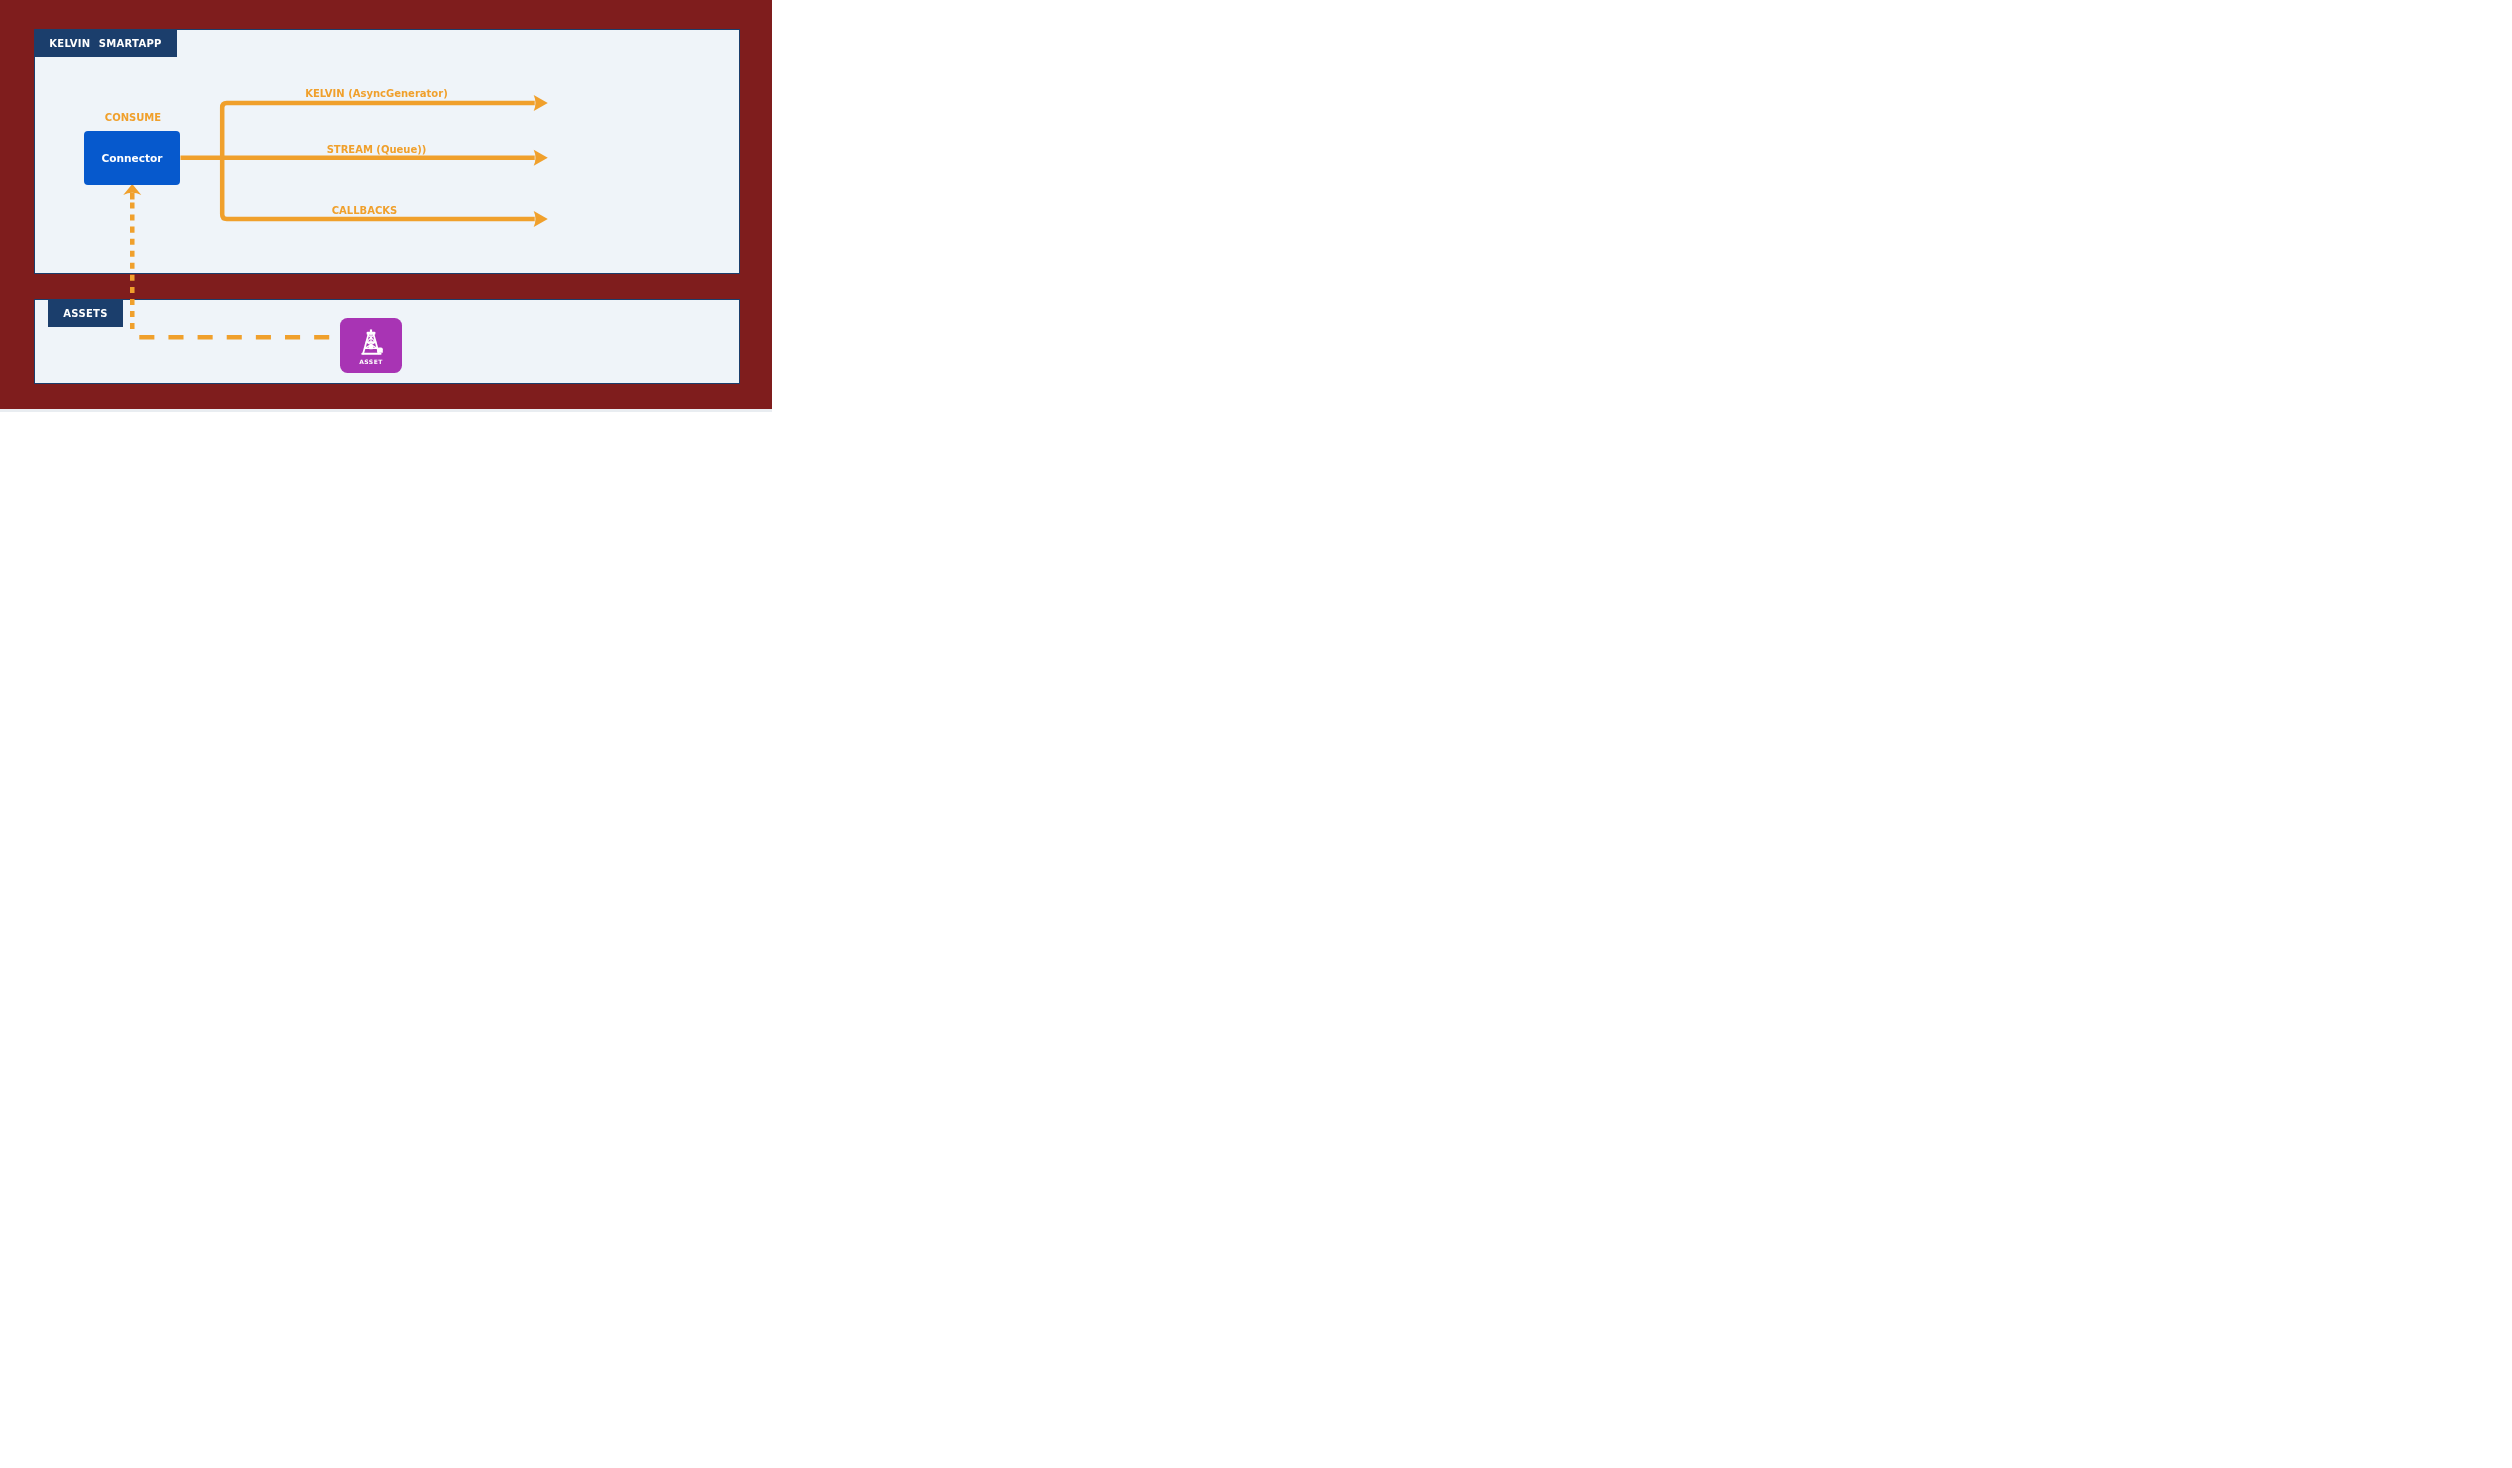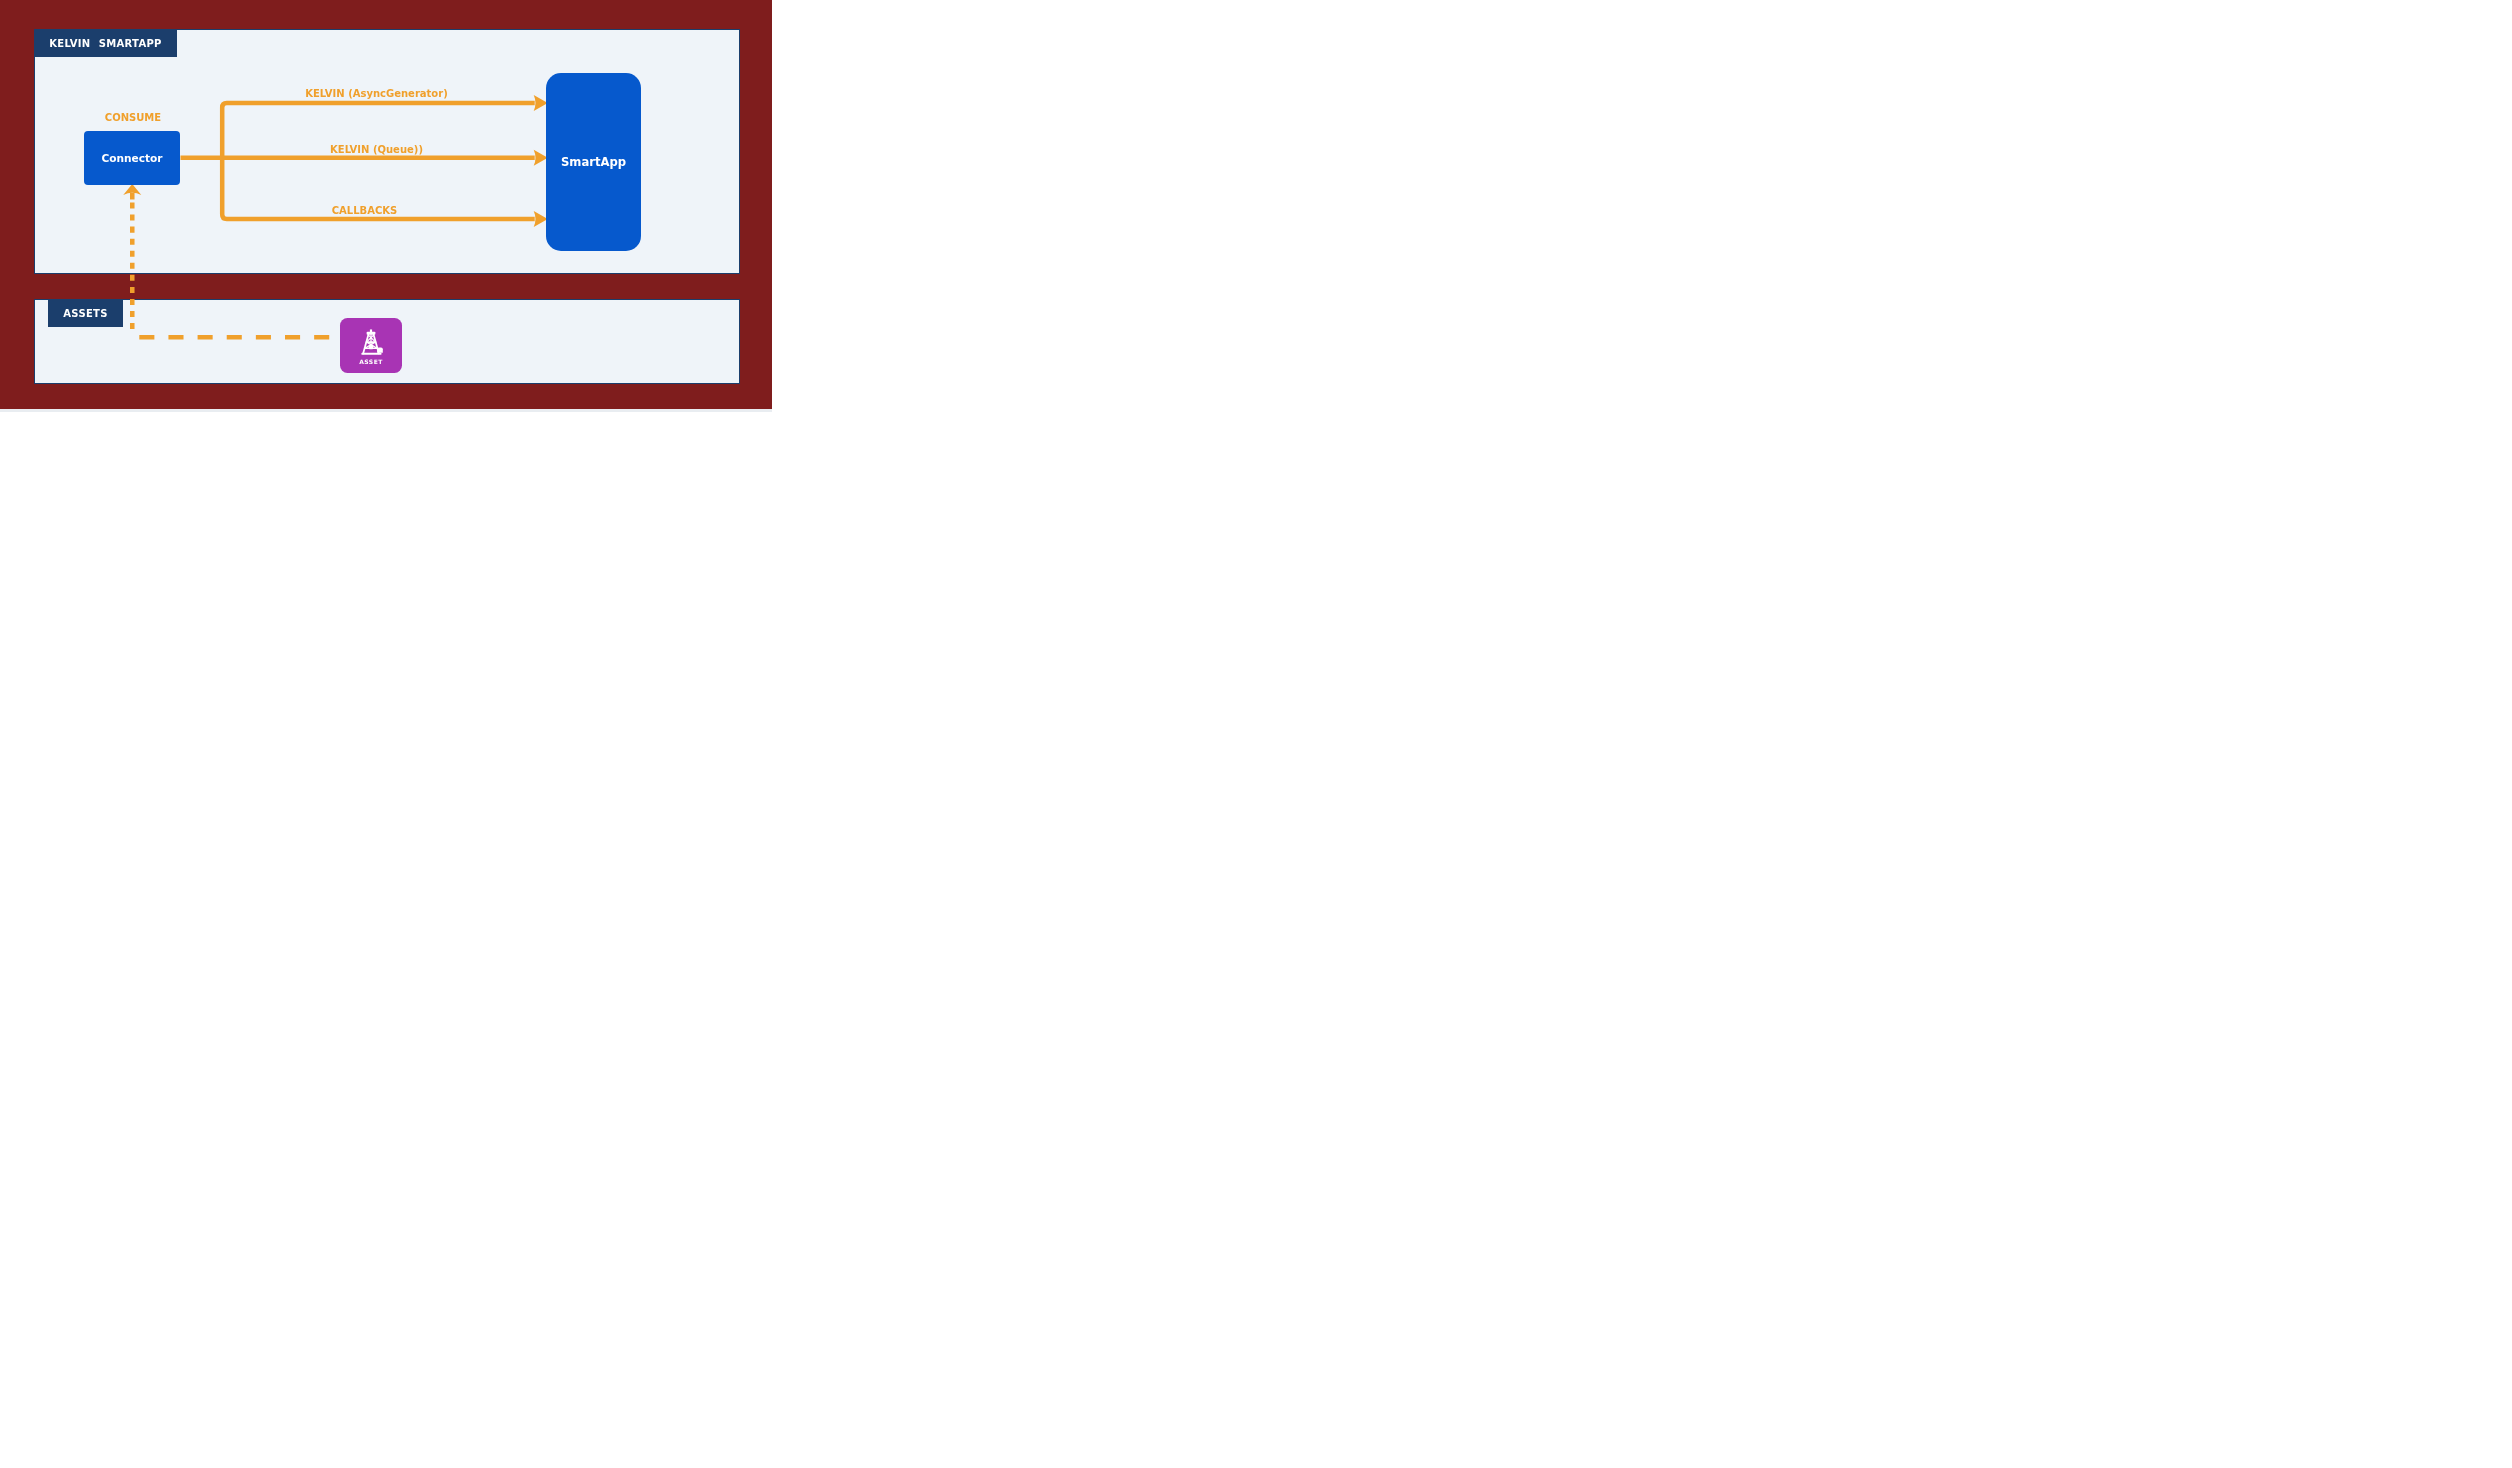--- a/index.html
+++ b/index.html
@@ -84,23 +84,20 @@
     <span>KELVIN SMARTAPP</span>
   </div>
   <div class="tab tab-assets">
     <span>ASSETS</span>
   </div>
 
   <div class="node node-connector">
     <span>Connector</span>
   </div>
 
-  <div class="node node-smartapp">
-    <span>SmartApp</span>
-  </div>
 
   <div class="node node-asset">
     <svg class="asset-glyph" viewBox="0 0 64 64" aria-hidden="true">
       <g fill="#fff" stroke="none">
         <rect x="29.5" y="1" width="5" height="7"></rect>
         <rect x="22" y="6" width="20" height="7" rx="2"></rect>
         <rect x="27" y="36" width="10" height="10" rx="2"></rect>
         <rect x="10" y="54" width="46" height="5" rx="2"></rect>
         <path d="M46 54 V46 Q46 42 50 42 H55 Q59 42 59 46 V54 Z"></path>
       </g>
@@ -112,18 +109,18 @@
         <path d="M26 14 L42.5 30 M38 14 L21.5 30" stroke-width="3"></path>
         <path d="M22 30 L46 44 M42 30 L18 44" stroke-width="3"></path>
         <path d="M32 13 V36" stroke-width="3"></path>
       </g>
     </svg>
     <span>ASSET</span>
   </div>
 
   <div class="edge-label lbl-consume">CONSUME</div>
   <div class="edge-label lbl-stream-async">KELVIN (AsyncGenerator)</div>
-  <div class="edge-label lbl-stream-queue">KELVIN (Queue))</div>
+  <div class="edge-label lbl-stream-queue">STREAM (Queue))</div>
   <div class="edge-label lbl-callbacks">CALLBACKS</div>
 
   <div class="bottom-strip"></div>
 </div>
 
 
 </body></html>

